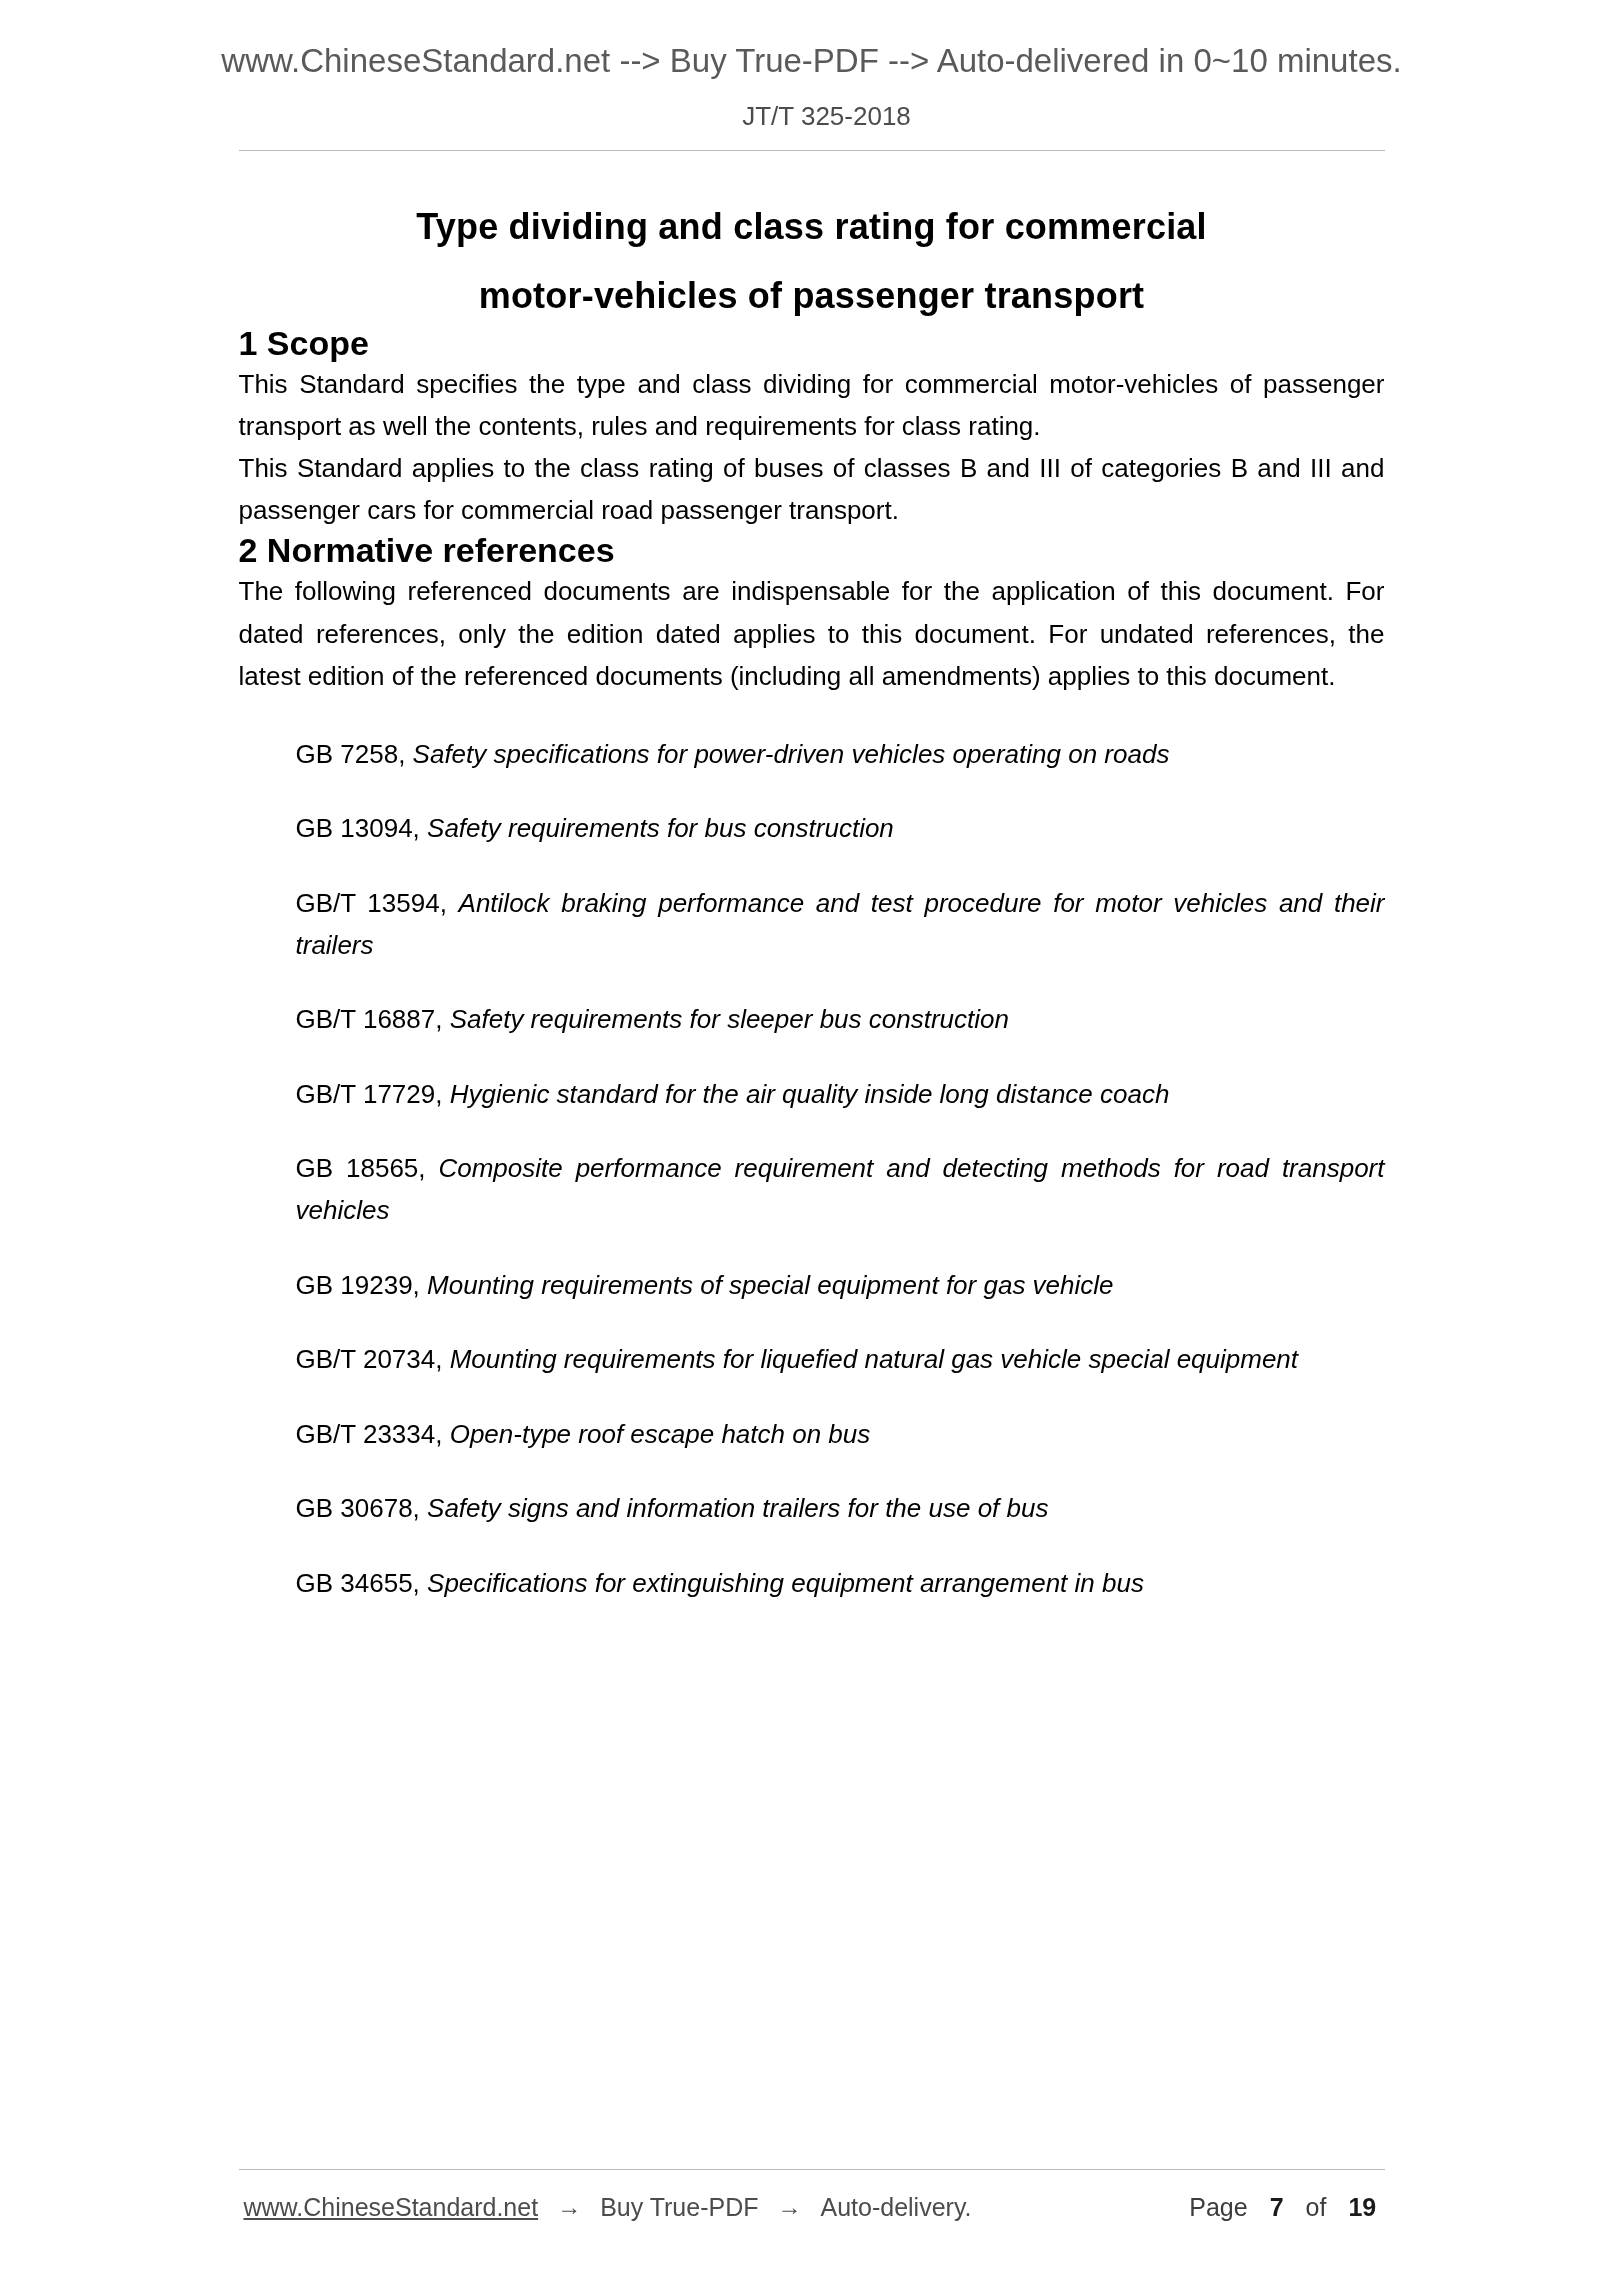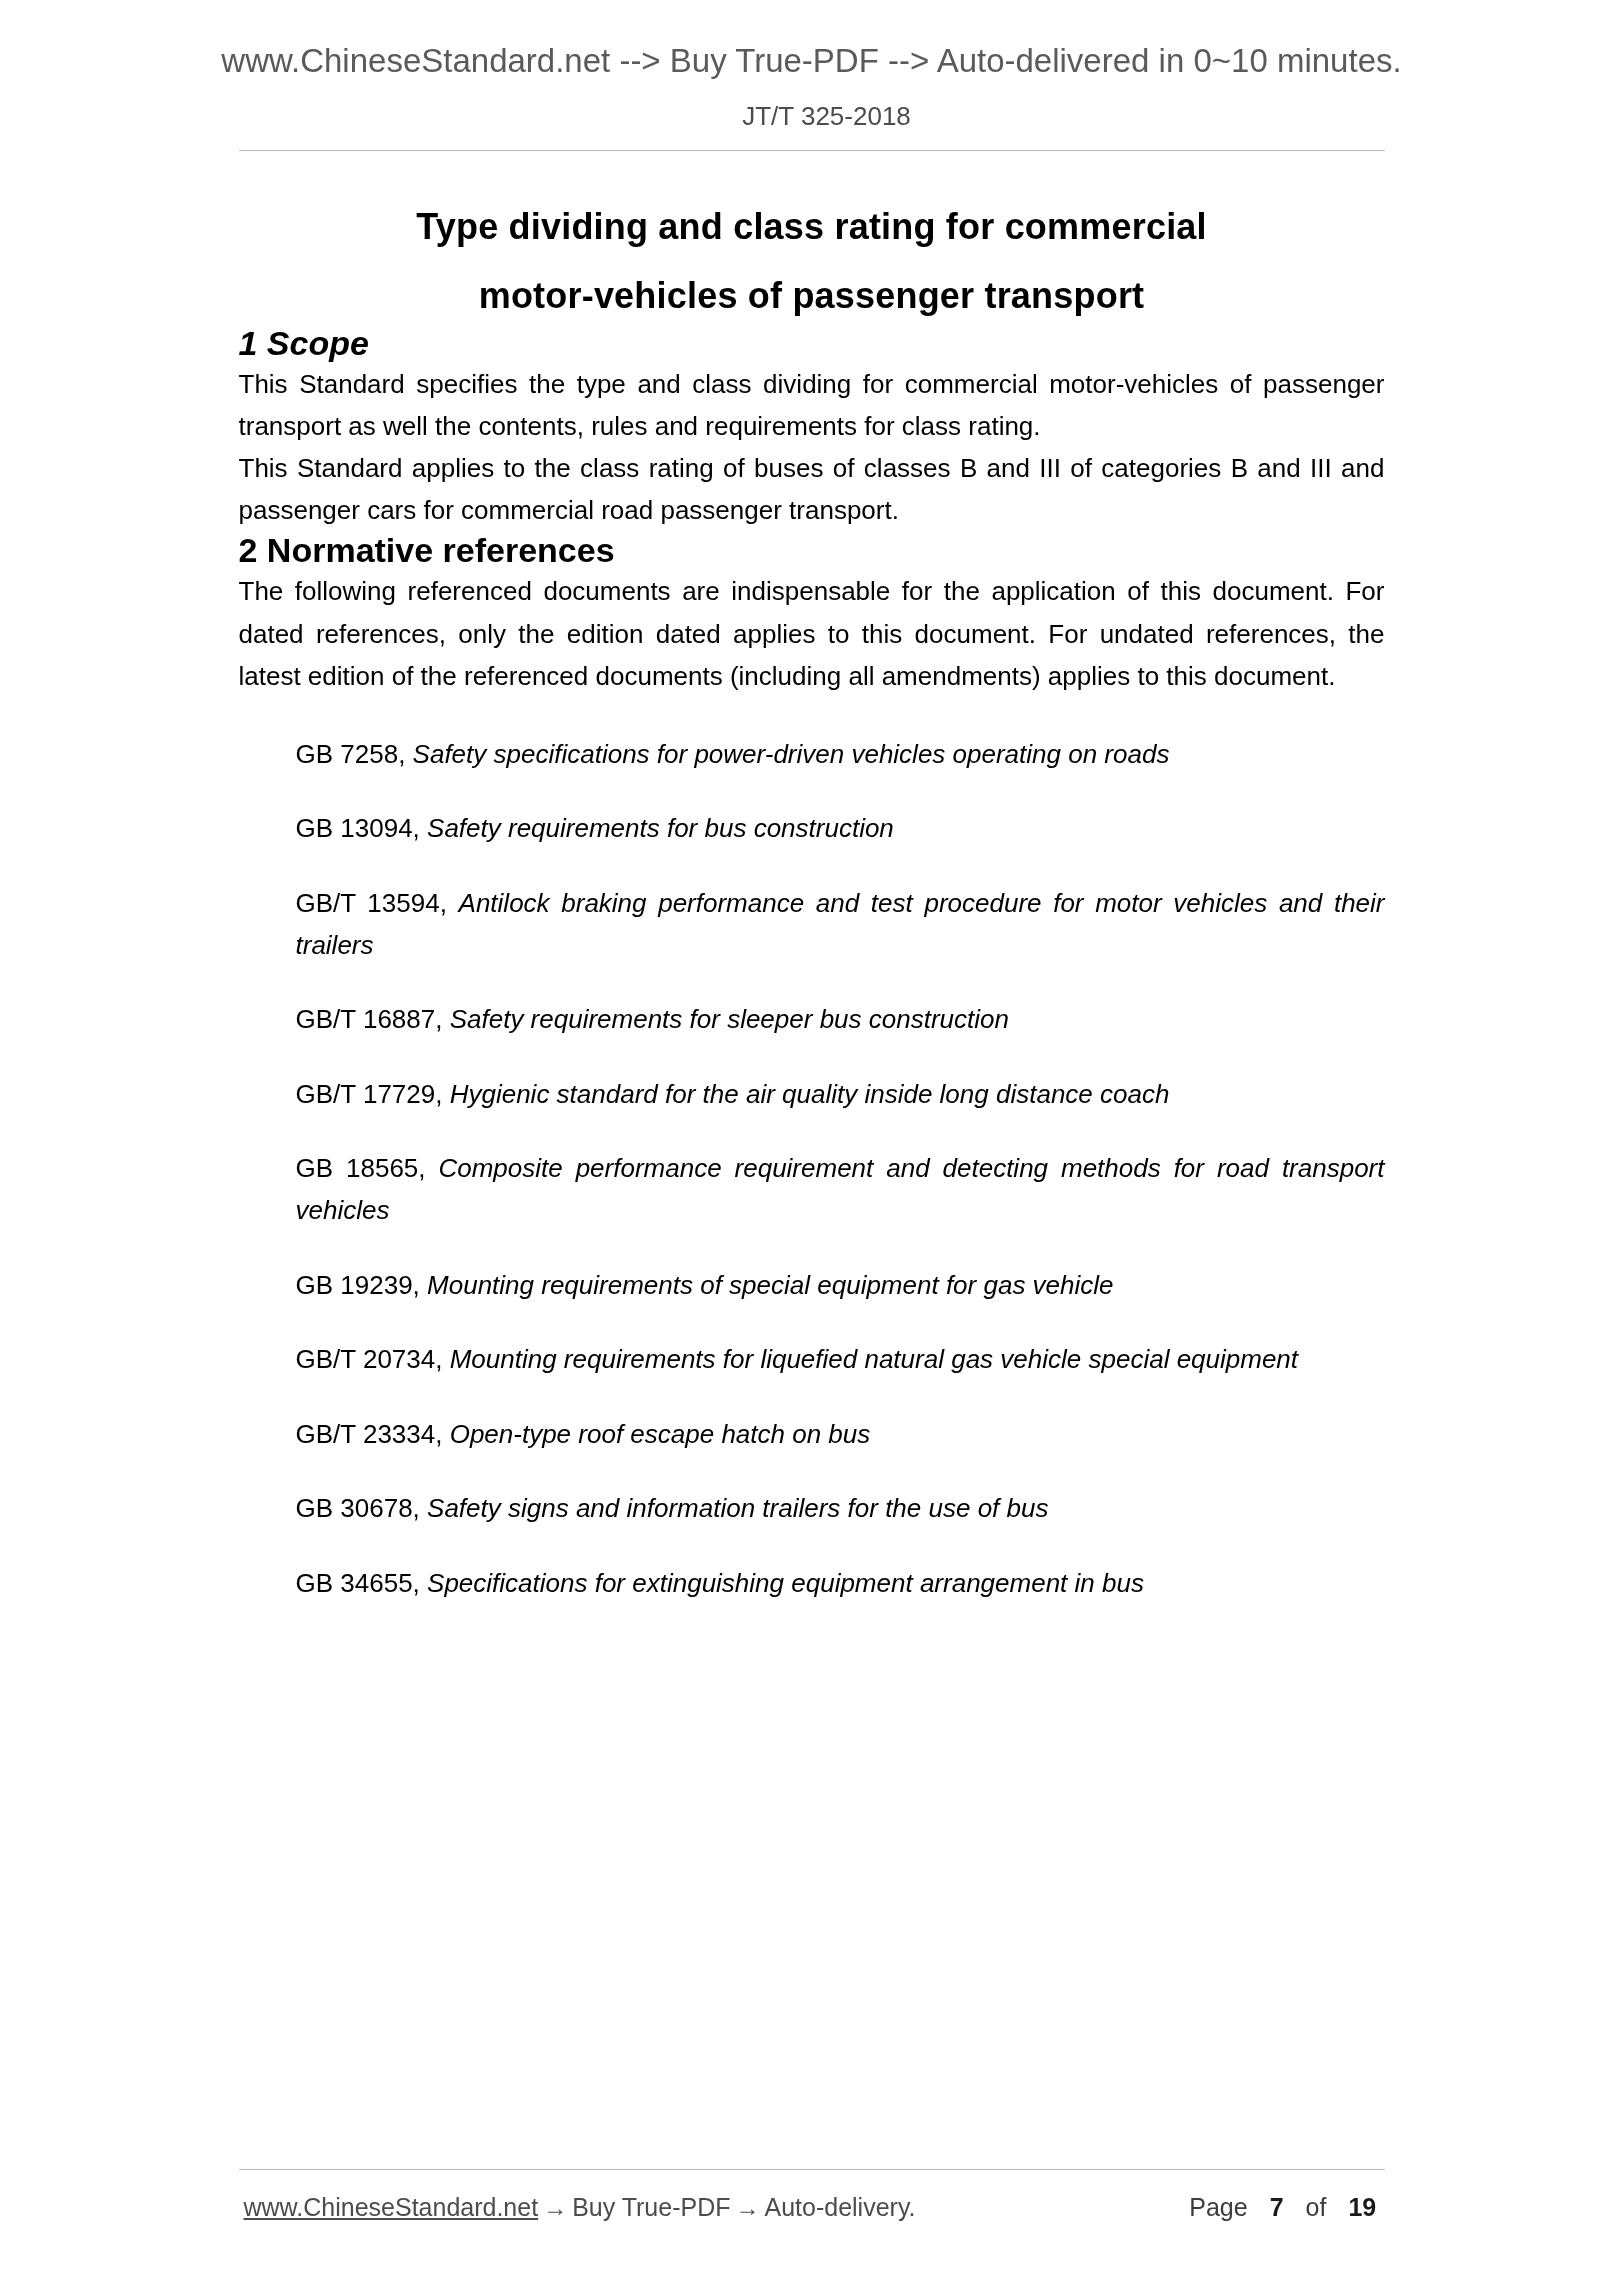--- a/index.html
+++ b/index.html
@@ -66,21 +66,21 @@
   }
   .doc-title .line2 { display: block; margin-top: 13.3px; }
 
   h2.section-heading {
     font-size: 34px;
     font-weight: bold;
     margin: 0;
     padding: 0;
     color: #000;
   }
-  .sp-h1 { margin-top: 77px; font-style: italic; }
+  .sp-h1 { margin-top: 77px; }
   .sp-h2 { margin-top: 82px; }
 
   p.body-text {
     font-size: 26px;
     line-height: 1.62;
     margin: 0;
     color: #000;
     text-align: justify;
     text-justify: inter-word;
   }
@@ -120,22 +120,22 @@
     margin: 0 auto;
     display: flex;
     align-items: baseline;
     font-size: 25px;
     color: #4c4c4c;
     padding-left: 5px;
     box-sizing: border-box;
   }
   .footer-left {
     display: flex;
-    align-items: center;
-    gap: 5px;
+    align-items: flex-start;
+    gap: 19px;
     white-space: nowrap;
   }
   .footer-site {
     text-decoration: underline;
     color: #4c4c4c;
   }
   .arrow { font-size: 24px; color: #4c4c4c; }
   .footer-right {
     margin-left: auto;
     display: flex;

